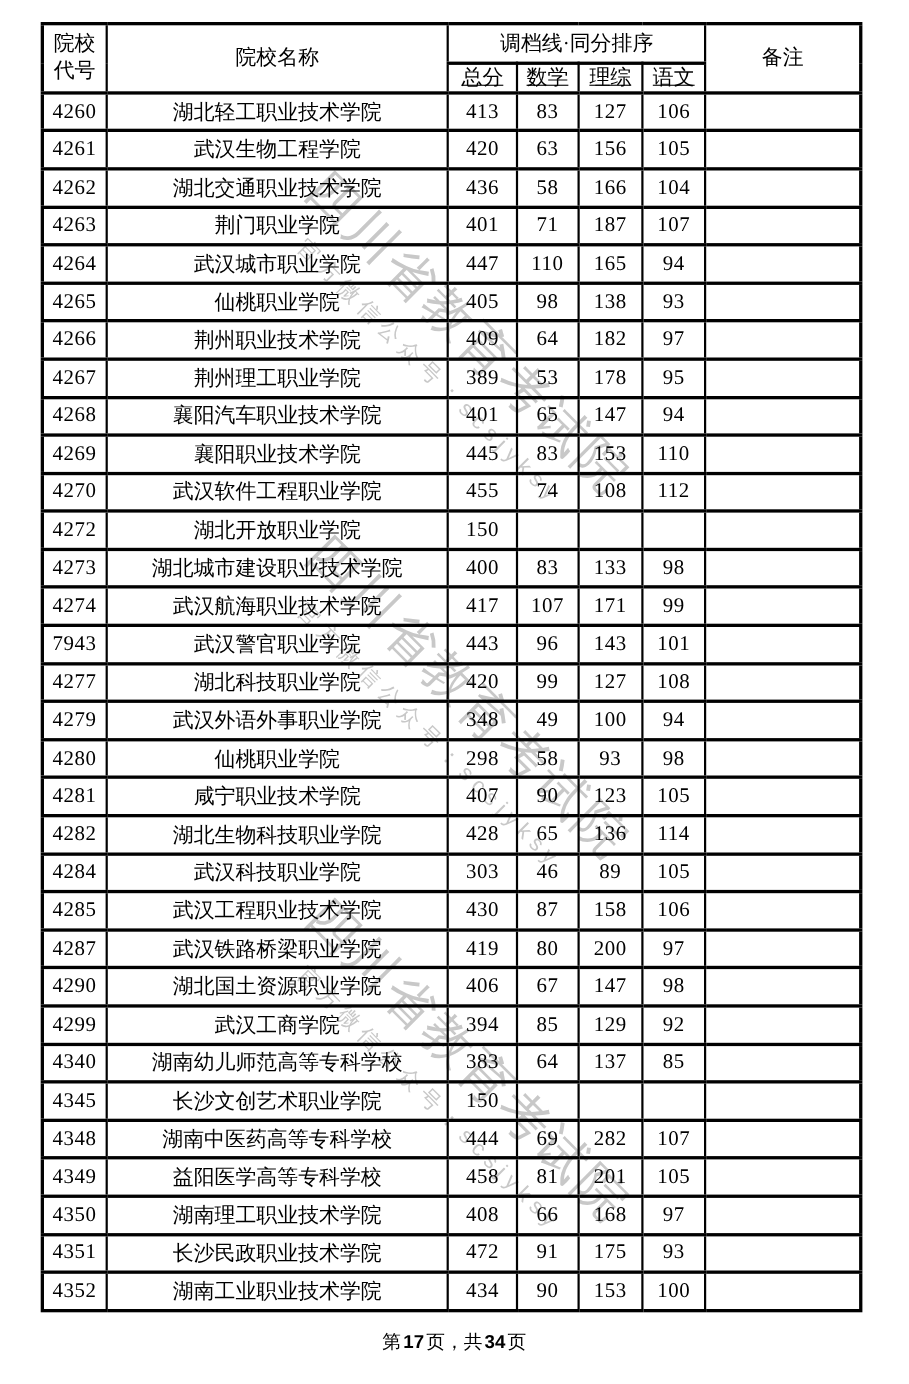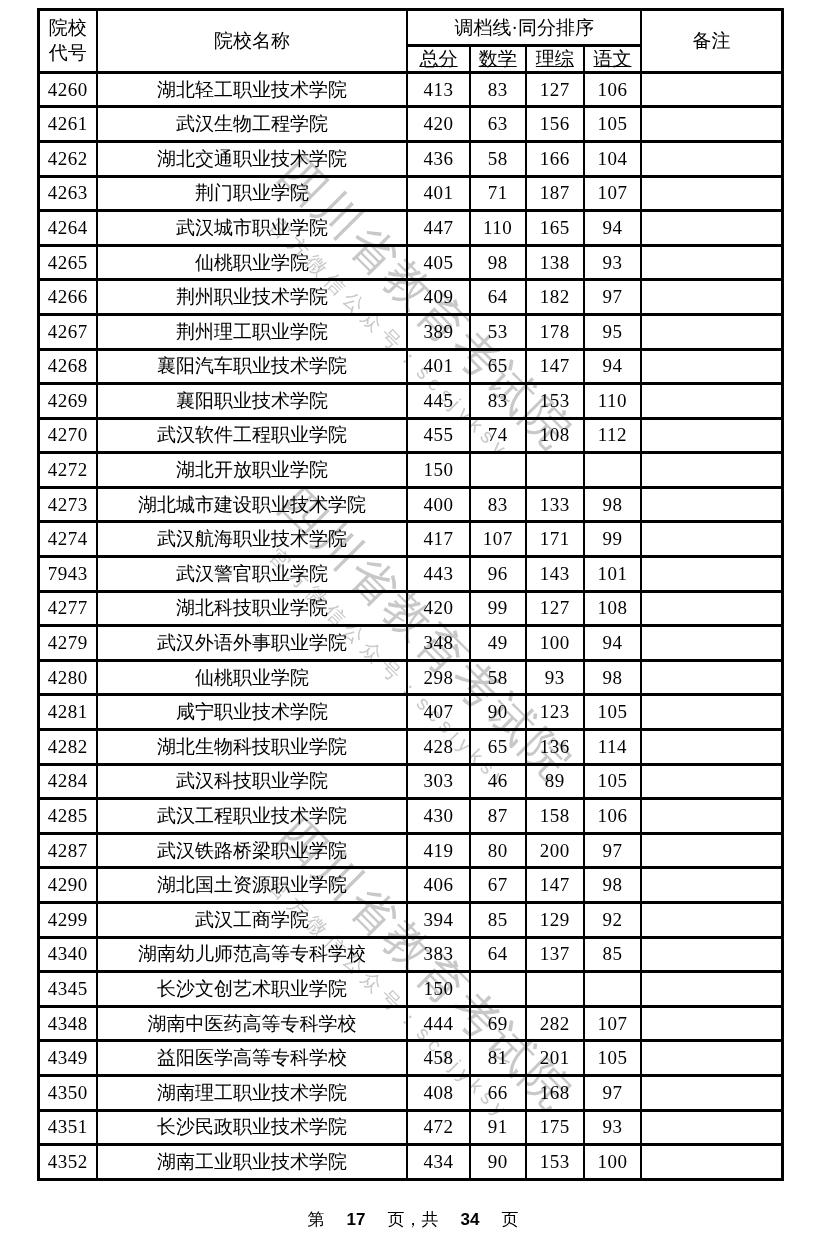--- a/index.html
+++ b/index.html
@@ -47,21 +47,21 @@
     line-height: 1.1;
   }
   .wm-1 { left: 198px; top: 272px; }
   .wm-2 { left: 198px; top: 603px; }
   .wm-3 { left: 198px; top: 933px; }
 
   
   table.score-table {
     position: absolute;
     left: 37px;
-    top: 8px;
+    top: 20px;
     width: 747px;
     border-collapse: collapse;
     table-layout: fixed;
     background: transparent;
     z-index: 2;
     padding-left: 14px;
   }
   .score-table th, .score-table td {
     border-left: 2px solid #000;
     border-right: 2px solid #000;
@@ -95,21 +95,21 @@
     left: 0;
     top: 1208px;
     width: 826px;
     text-align: center;
     font-family: "Liberation Sans", "DejaVu Sans", sans-serif;
     font-size: 17px;
     z-index: 2;
   }
   .footer .num {
     font-weight: bold;
-    margin: 0 22px;
+    margin: 0 2px;
   }
 </style>
 </head>
 <body>
 
 <div class="page">
 
   <div class="watermark wm-1">
     <div class="wm-main">四川省教育考试院</div>
     <div class="wm-sub">官方微信公众号：scsjyksy</div>

